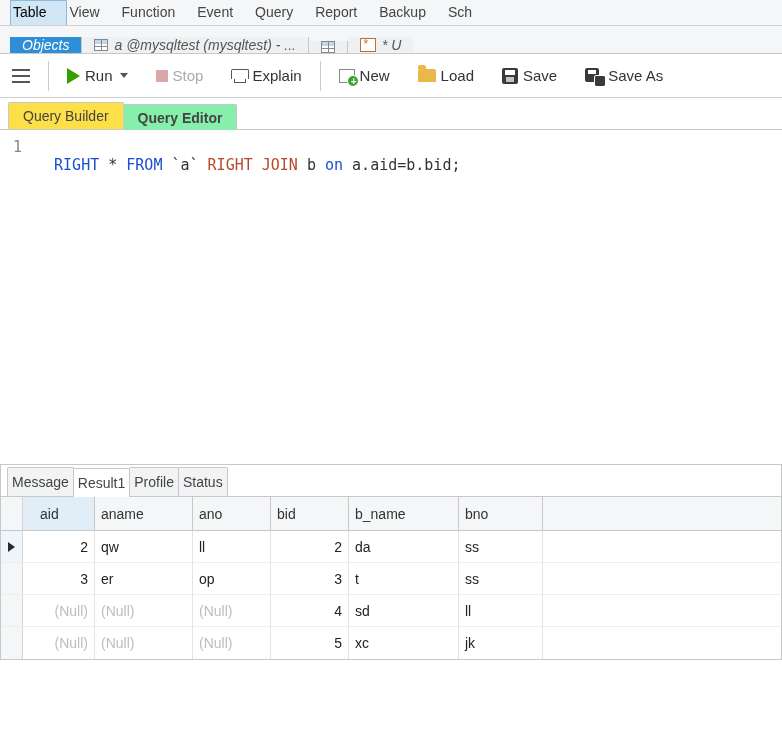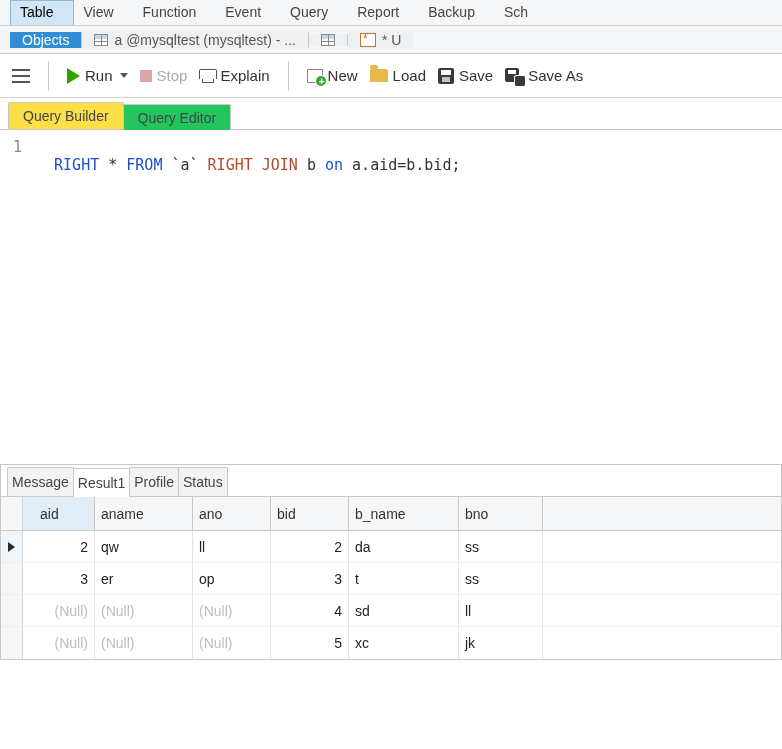--- a/index.html
+++ b/index.html
@@ -18,39 +18,40 @@
   .main-menu {
     height: 26px;
     display: flex;
     align-items: stretch;
     border-bottom: 1px solid #d0d0d0;
     background: #f5f6f7;
     font-size: 14px;
   }
   .main-menu .spacer-left { width: 10px; }
   .main-menu .mitem {
-    padding: 4px 20px 0 9px;
+    padding: 4px 20px 0 2px;
     color: #444;
     cursor: default;
   }
   .main-menu .mitem.active {
     background: #d0e6f5;
     border: 1px solid #8db8d8;
     border-bottom: none;
     color: #000;
     padding-top: 3px;
   }
 
   
   .obj-row {
     height: 28px;
     display: flex;
-    align-items: center;
+    align-items: flex-end;
     background: #f5f6f7;
     border-bottom: 1px solid #c8c8c8;
+    font-style: italic;
   }
   .obj-row .pad { width: 10px; }
   .obj-tab {
     display: flex;
     align-items: center;
     padding: 0 12px;
     border-right: 1px solid #c8c8c8;
     color: #555;
     background: #eef0f2;
     gap: 6px;
@@ -88,21 +89,21 @@
     height: 44px;
     display: flex;
     align-items: center;
     padding: 0 6px;
     gap: 6px;
     border-bottom: 1px solid #d0d0d0;
     background: #fff;
     font-size: 15px;
   }
   .toolbar .group {
-    display: flex; align-items: flex-start; gap: 0;
+    display: flex; align-items: flex-start; gap: 16px;
   }
   .toolbar .sep {
     width: 1px; height: 30px; background: #ccc; margin: 0 6px;
   }
   .tb-btn {
     display: flex; align-items: center; gap: 5px;
     padding: 4px 6px;
     color: #333;
   }
   .tb-btn.disabled { color: #aaa; }
@@ -141,23 +142,24 @@
   .qtab {
     padding: 5px 14px;
     border: 1px solid #c8c8c8;
     border-bottom: none;
     background: #fde047;
     color: #444;
     border-radius: 2px 2px 0 0;
     margin-right: -1px;
   }
   .qtab.active {
-    background: #22c55e;
+    background: #86efac;
     position: relative;
     top: 2px;
+    font-weight: bold;
   }
 
   
   .editor {
     height: 330px;
     padding: 8px 8px 8px 36px;
     font-family: Consolas, Menlo, monospace;
     font-size: 15px;
     position: relative;
     background: #fff;

